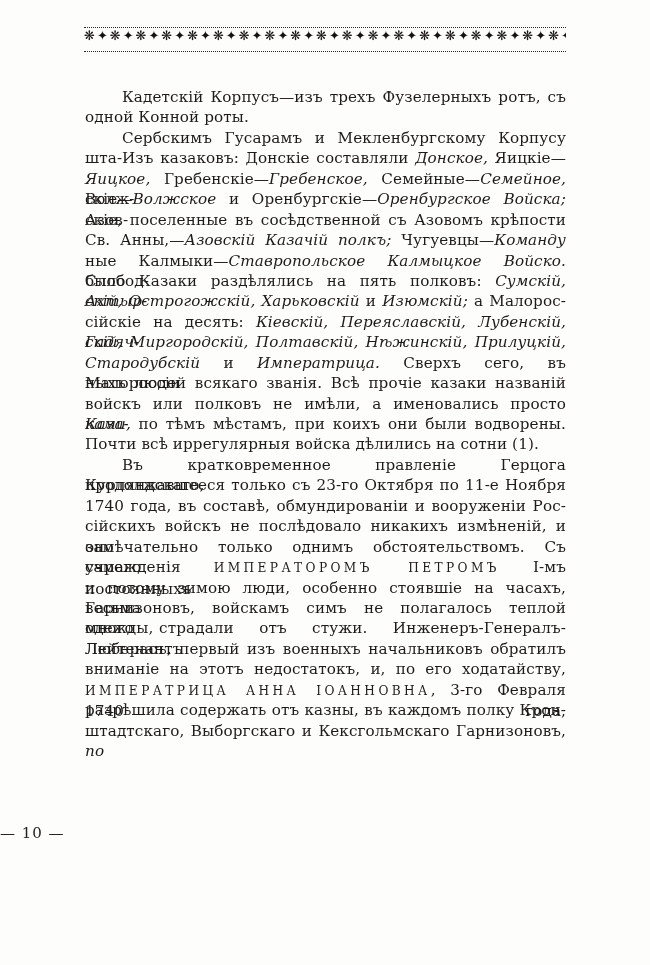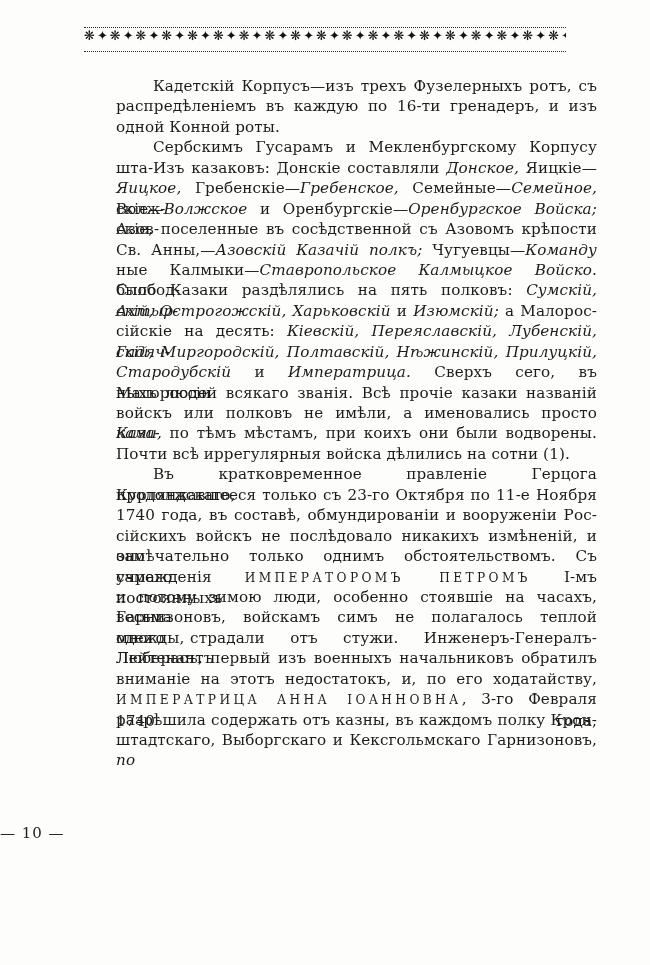--- a/index.html
+++ b/index.html
@@ -24,25 +24,24 @@
     font-family: "DejaVu Sans", sans-serif;
     font-size: 13px; line-height: 14px;
     letter-spacing: 2px;
     color: #151311;
     border-top: 1px dotted #2a2826;
     border-bottom: 1px dotted #2a2826;
     padding: 1px 0 2px 0;
   }
   .text-block {
     position: absolute;
-    left: 85px; top: 76px; width: 481px;
+    left: 85px; top: 87px; width: 481px;
     font-size: 15.2px;
     line-height: 20.45px;
     letter-spacing: 0.1px;
-    margin-left: 31px;
   }
   .line {
     text-align: justify;
     text-align-last: justify;
     white-space: normal;
     height: 20.45px;
     overflow: visible;
   }
   .line.indent { text-indent: 37px; }
   .line.end { text-align-last: left; }
@@ -63,21 +62,20 @@
 </style>
 </head>
 <body>
 
 <div class="page">
   <div class="ornament">
     <span id="ornament-row">❋✦❋✦❋✦❋✦❋✦❋✦❋✦❋✦❋✦❋✦❋✦❋✦❋✦❋✦❋✦❋✦❋✦❋✦❋✦❋✦❋✦❋✦❋✦❋</span>
   </div>
   <div class="text-block" id="text-block">
       <div class="line indent"><span>Кадетскій Корпусъ—изъ трехъ Фузелерныхъ ротъ, съ</span></div>
-      <div class="line"><span>распредѣленіемъ въ каждую по 16-ти гренадеръ, и изъ</span></div>
       <div class="line end"><span>одной Конной роты.</span></div>
       <div class="line indent"><span>Сербскимъ Гусарамъ и Мекленбургскому Корпусу шта-</span></div>
       <div class="line indent"><span>Изъ казаковъ: Донскіе составляли </span><span class="it">Донское,</span><span> Яицкіе—</span></div>
       <div class="line"><span class="it">Яицкое,</span><span> Гребенскіе—</span><span class="it">Гребенское,</span><span> Семейные—</span><span class="it">Семейное,</span><span> Волж-</span></div>
       <div class="line"><span>скіе—</span><span class="it">Волжское</span><span> и Оренбургскіе—</span><span class="it">Оренбургское Войска;</span><span> Азов-</span></div>
       <div class="line"><span>скіе, поселенные въ сосѣдственной съ Азовомъ крѣпости</span></div>
       <div class="line"><span>Св. Анны,—</span><span class="it">Азовскій Казачій полкъ;</span><span> Чугуевцы—</span><span class="it">Команду</span></div>
       <div class="line"><span>ные Калмыки—</span><span class="it">Ставропольское Калмыцкое Войско.</span><span> Слобод-</span></div>
       <div class="line"><span>было Казаки раздѣлялись на пять полковъ: </span><span class="it">Сумскій, Ахтыр-</span></div>
       <div class="line"><span class="it">скій, Острогожскій, Харьковскій</span><span> и </span><span class="it">Изюмскій;</span><span> а Малорос-</span></div>

